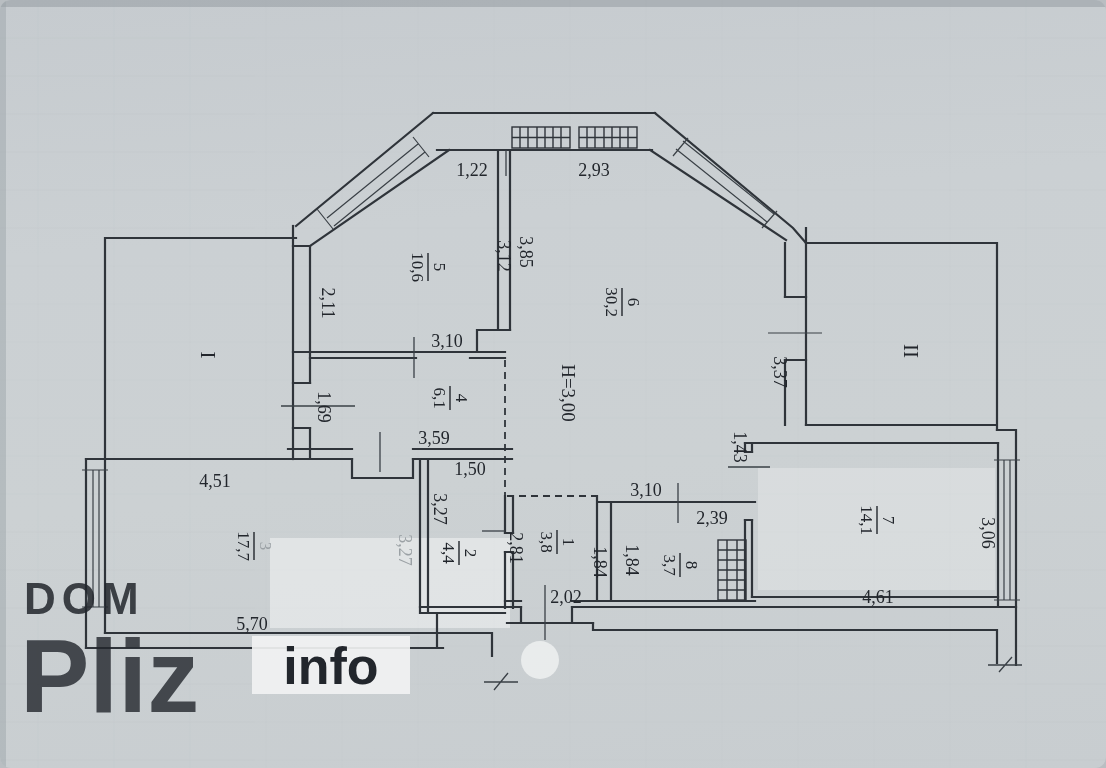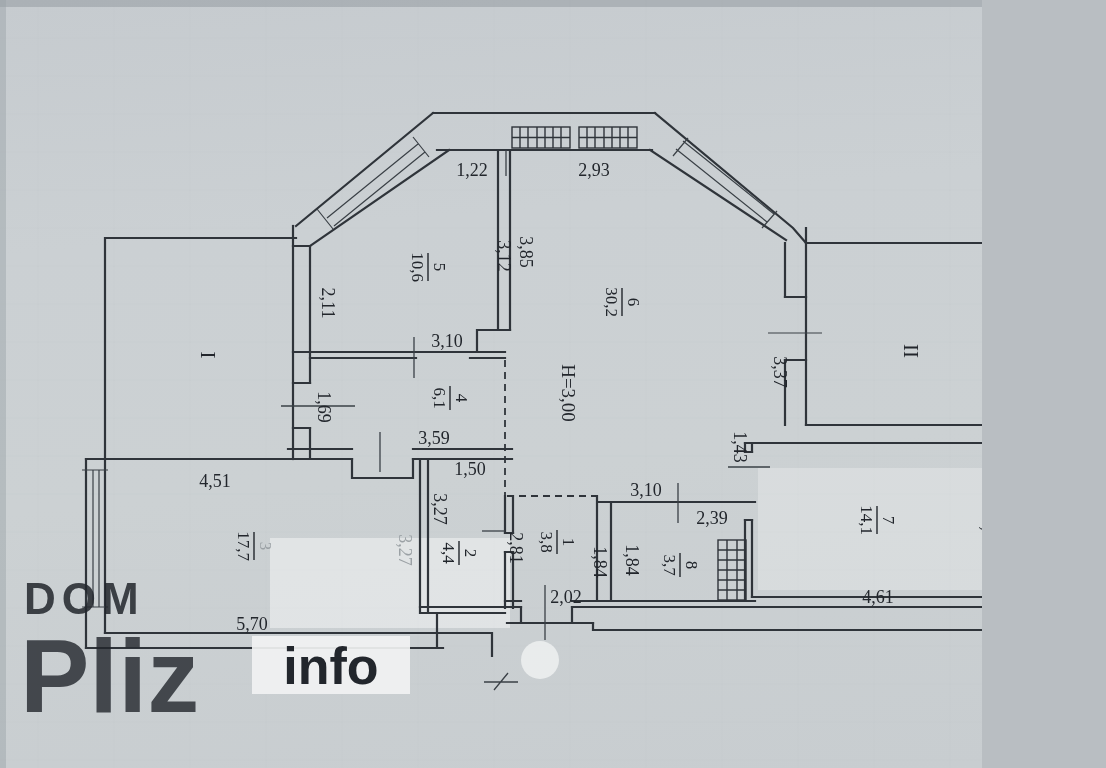--- a/index.html
+++ b/index.html
@@ -1,18 +1,18 @@
 <!DOCTYPE html>
 <html><head>
 <meta charset="utf-8">
 <style>
   html,body{margin:0;padding:0;background:#b9bec2;}
-  #stage{position:relative;width:982px;height:768px;overflow:hidden;
+  #stage{position:relative;width:1106px;height:768px;overflow:hidden;
          background:linear-gradient(175deg,#c6cbcf 0%,#cbd0d3 30%,#ccd1d3 60%,#c8cdd0 100%);
-         font-family:"Liberation Serif", serif;}
+         font-family:"Liberation Serif", serif;border-radius:11px;}
   svg{position:absolute;left:0;top:0;}
   .wall{stroke:#2f343a;stroke-width:2.2;fill:none;stroke-linecap:square;}
   .thin{stroke:#3a4046;stroke-width:1.3;fill:none;}
   .win{stroke:#3a4046;stroke-width:1.2;fill:none;}
   .dash{stroke:#2f343a;stroke-width:1.8;fill:none;stroke-dasharray:7 5;}
   text{fill:#22262c;font-family:"Liberation Serif", serif;}
   .dim{font-size:18px;text-anchor:middle;}
   .dimv{font-size:18px;text-anchor:middle;}
   .faint{fill:#9ba1a5;}
   .rnum{font-size:17px;text-anchor:middle;}

